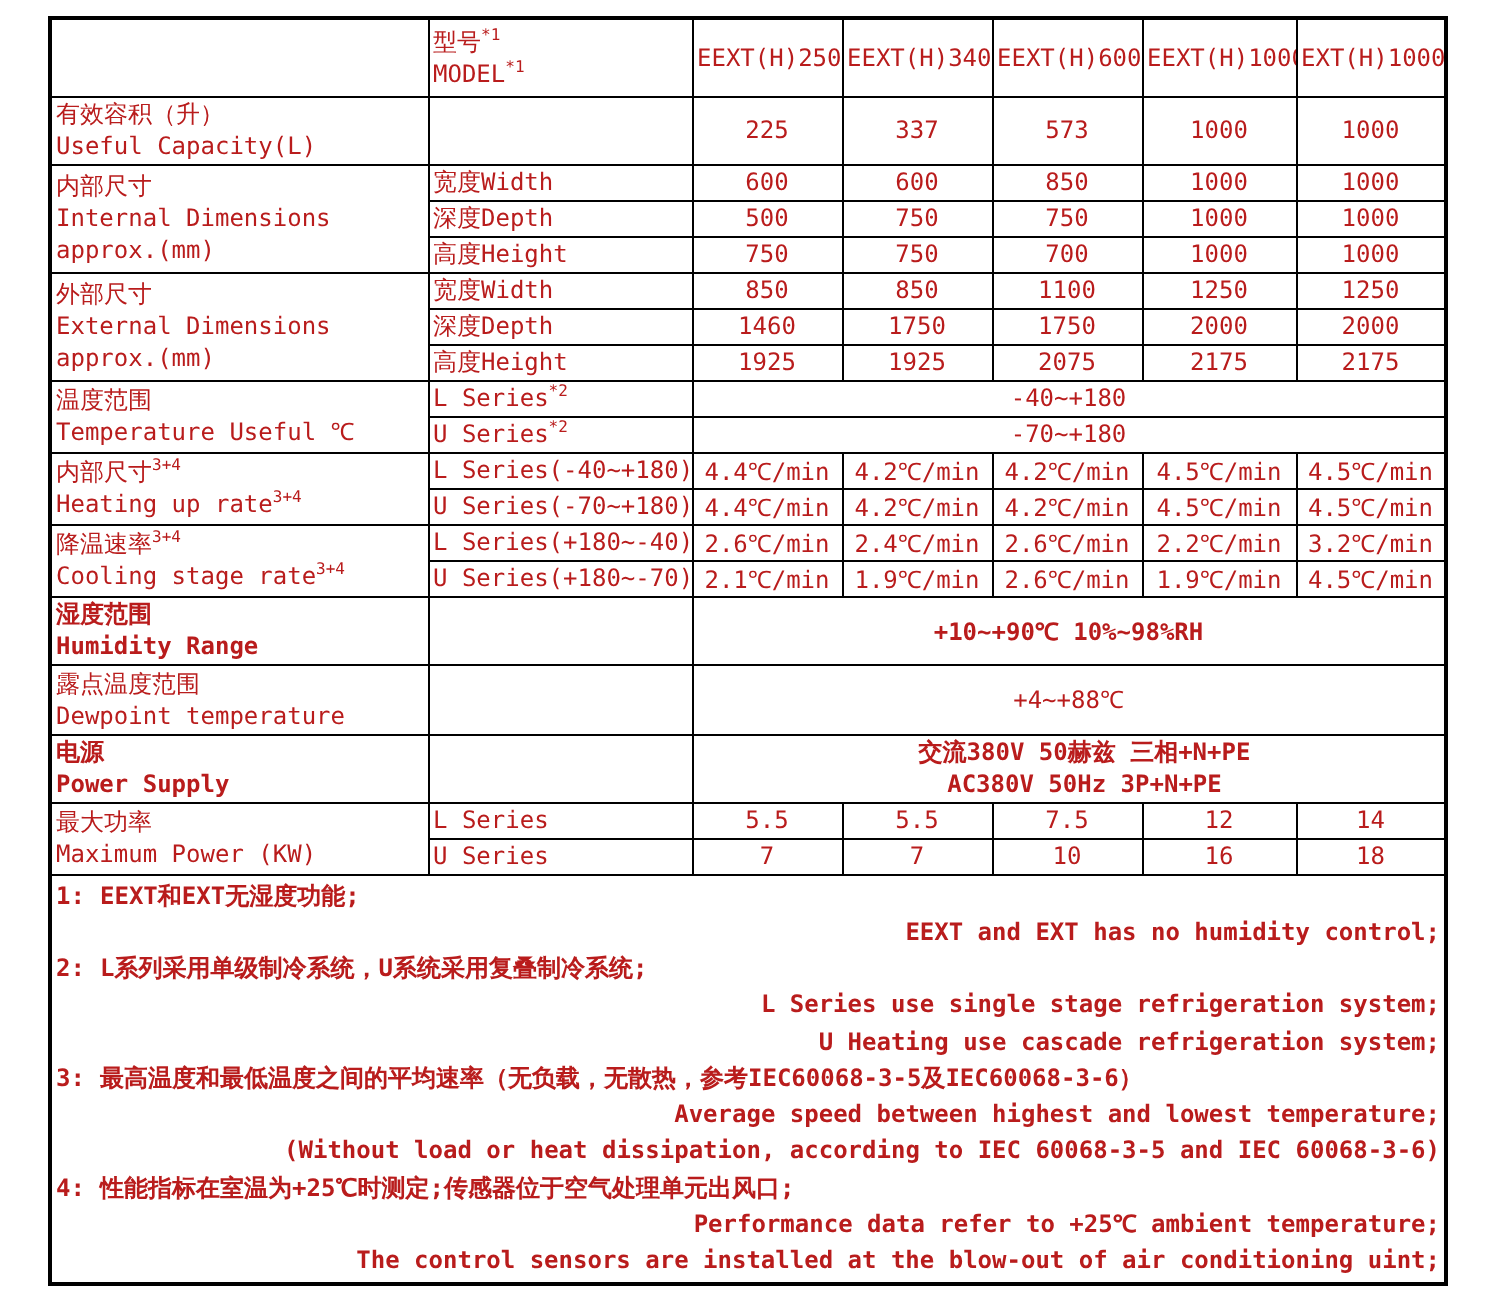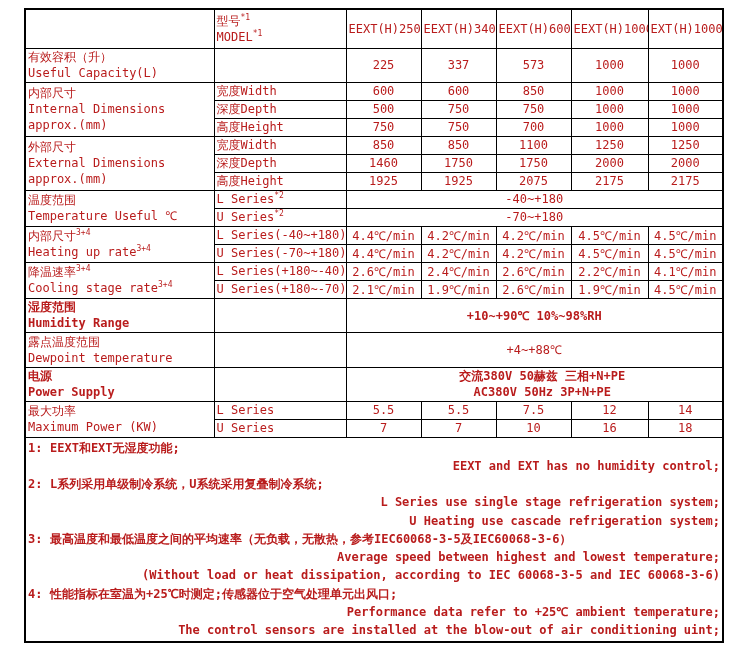--- a/index.html
+++ b/index.html
@@ -205,21 +205,21 @@
       <tr class="r-sub18">
         <td class="lbl" rowspan="2">
           <div><span>降温速率</span><sup>3+4</sup></div>
           <div><span>Cooling stage rate</span><sup>3+4</sup></div>
         </td>
         <td class="lbl">L Series(+180~-40)</td>
       <td class="val">2.6℃/min</td>
           <td class="val">2.4℃/min</td>
           <td class="val">2.6℃/min</td>
           <td class="val">2.2℃/min</td>
-          <td class="val">4.1℃/min</td>
+          <td class="val">3.2℃/min</td>
         </tr>
       <tr class="r-sub18">
         <td class="lbl">U Series(+180~-70)</td>
       <td class="val">2.1℃/min</td>
           <td class="val">1.9℃/min</td>
           <td class="val">2.6℃/min</td>
           <td class="val">1.9℃/min</td>
           <td class="val">4.5℃/min</td>
         </tr>
 

